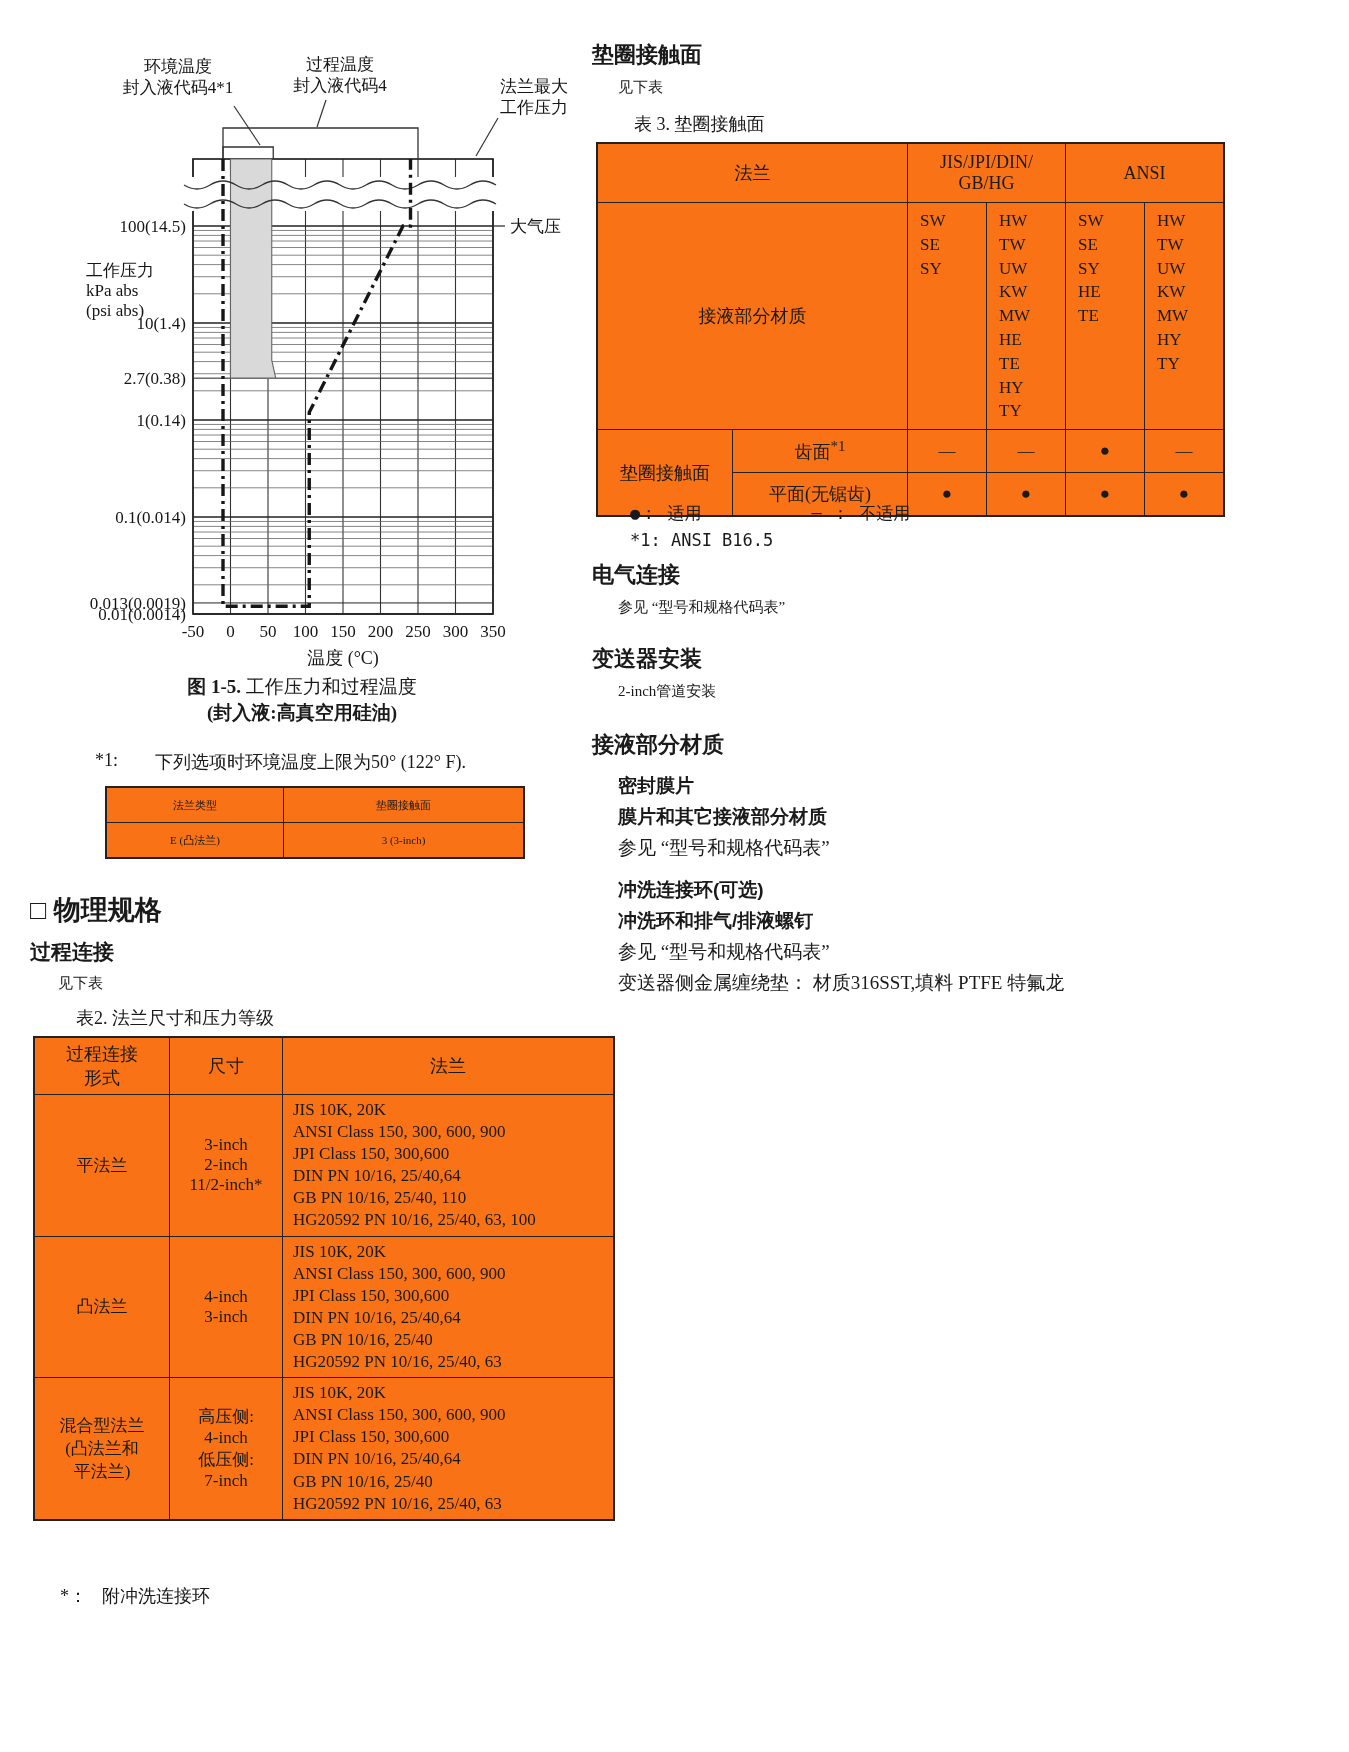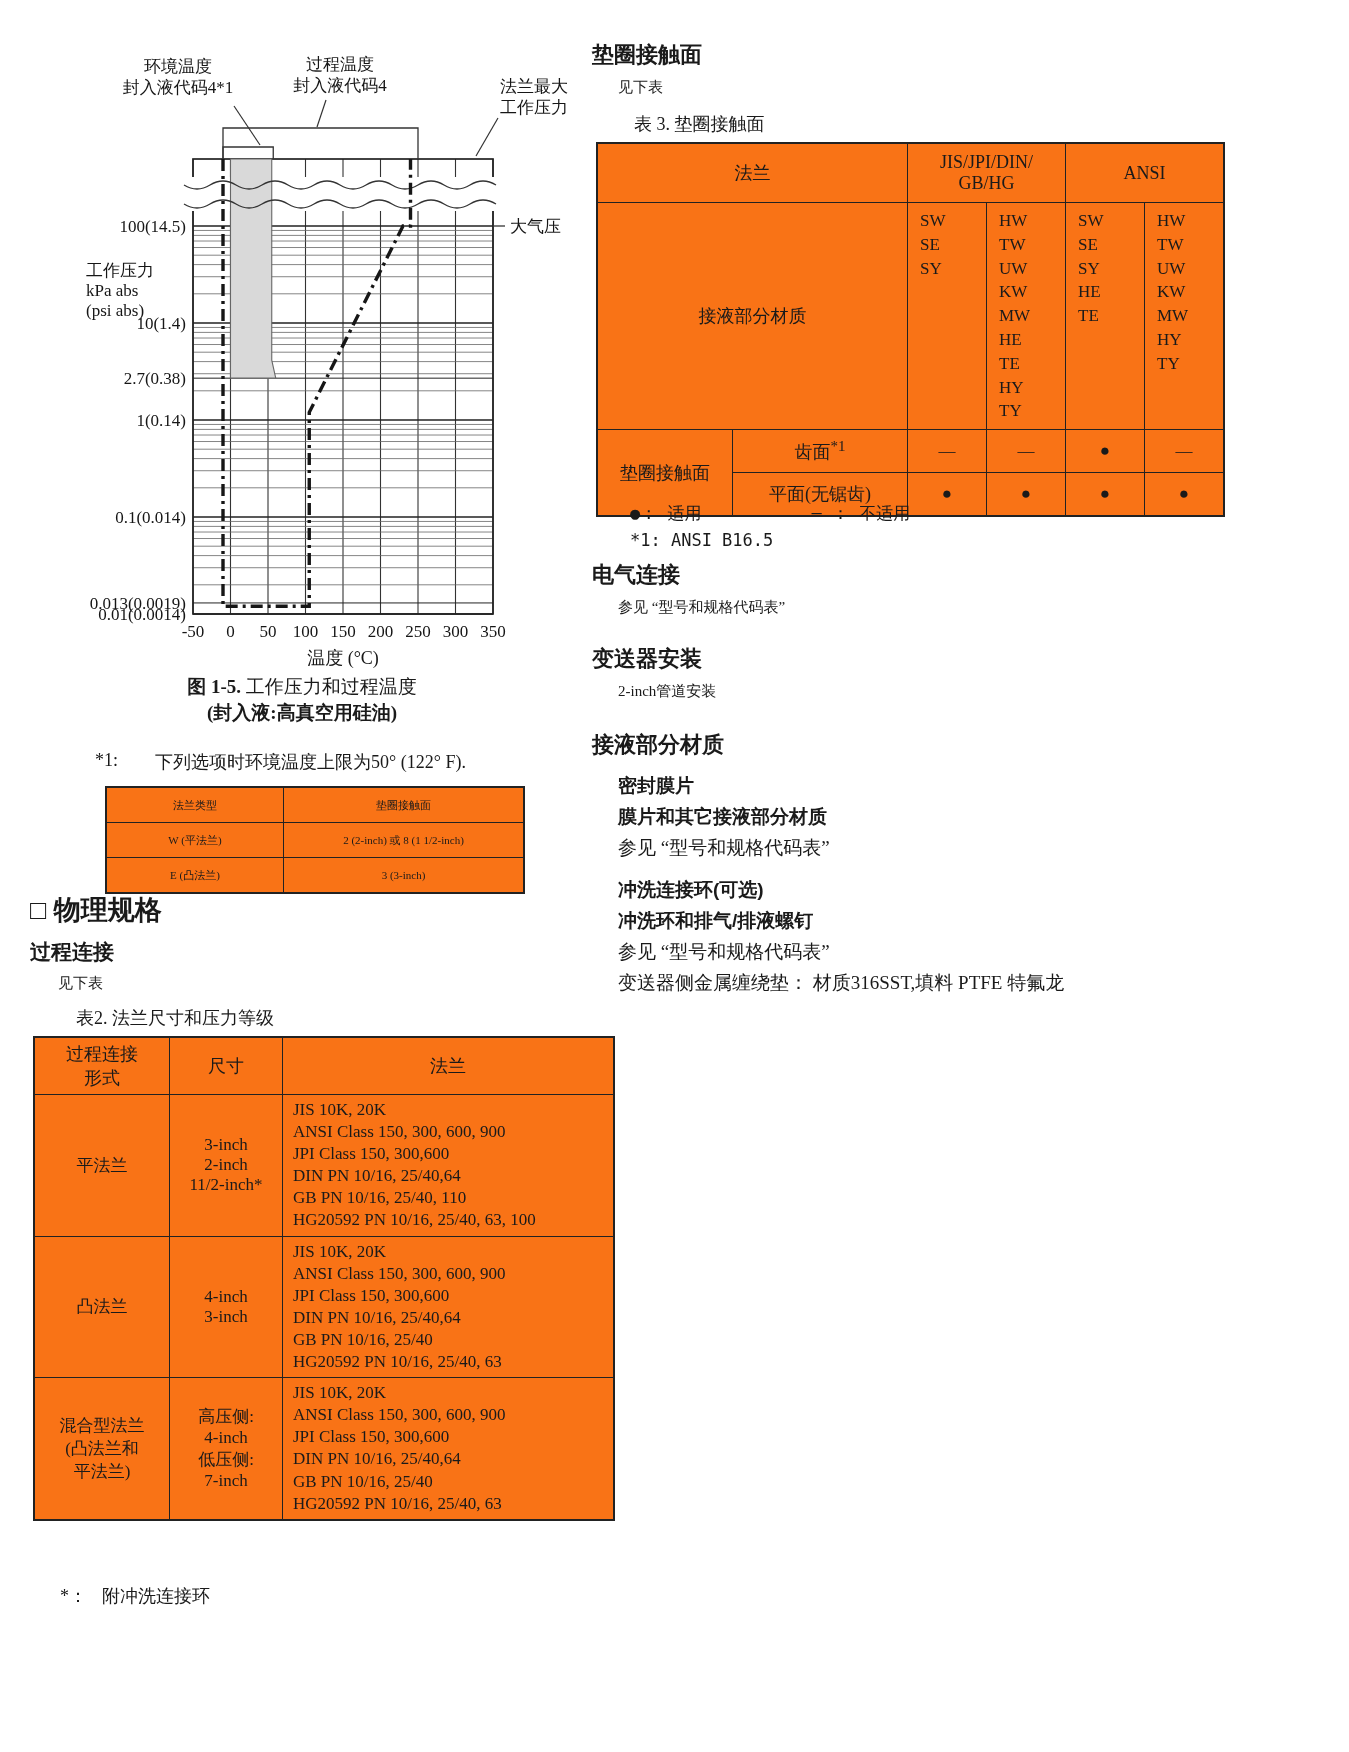--- a/index.html
+++ b/index.html
@@ -139,24 +139,20 @@
     <span>下列选项时环境温度上限为50° (122° F).</span>
   </div>
 
   <table id="mini-table" class="abs dtable" style="left:105px;top:786px;width:420px;">
     <tbody>
         <tr>
       <th style="width:160px;">法兰类型</th>
       <th>垫圈接触面</th>
     </tr>
     <tr>
-      <td>W (平法兰)</td>
-      <td>2 (2-inch) 或 8 (1 1/2-inch)</td>
-    </tr>
-    <tr>
       <td>E (凸法兰)</td>
       <td>3 (3-inch)</td>
     </tr>
   </tbody>
     </table>
 
   <div class="abs h-big" style="left:30px;top:892px;">
     <span>□</span>
     <span>物理规格</span>
   </div>

